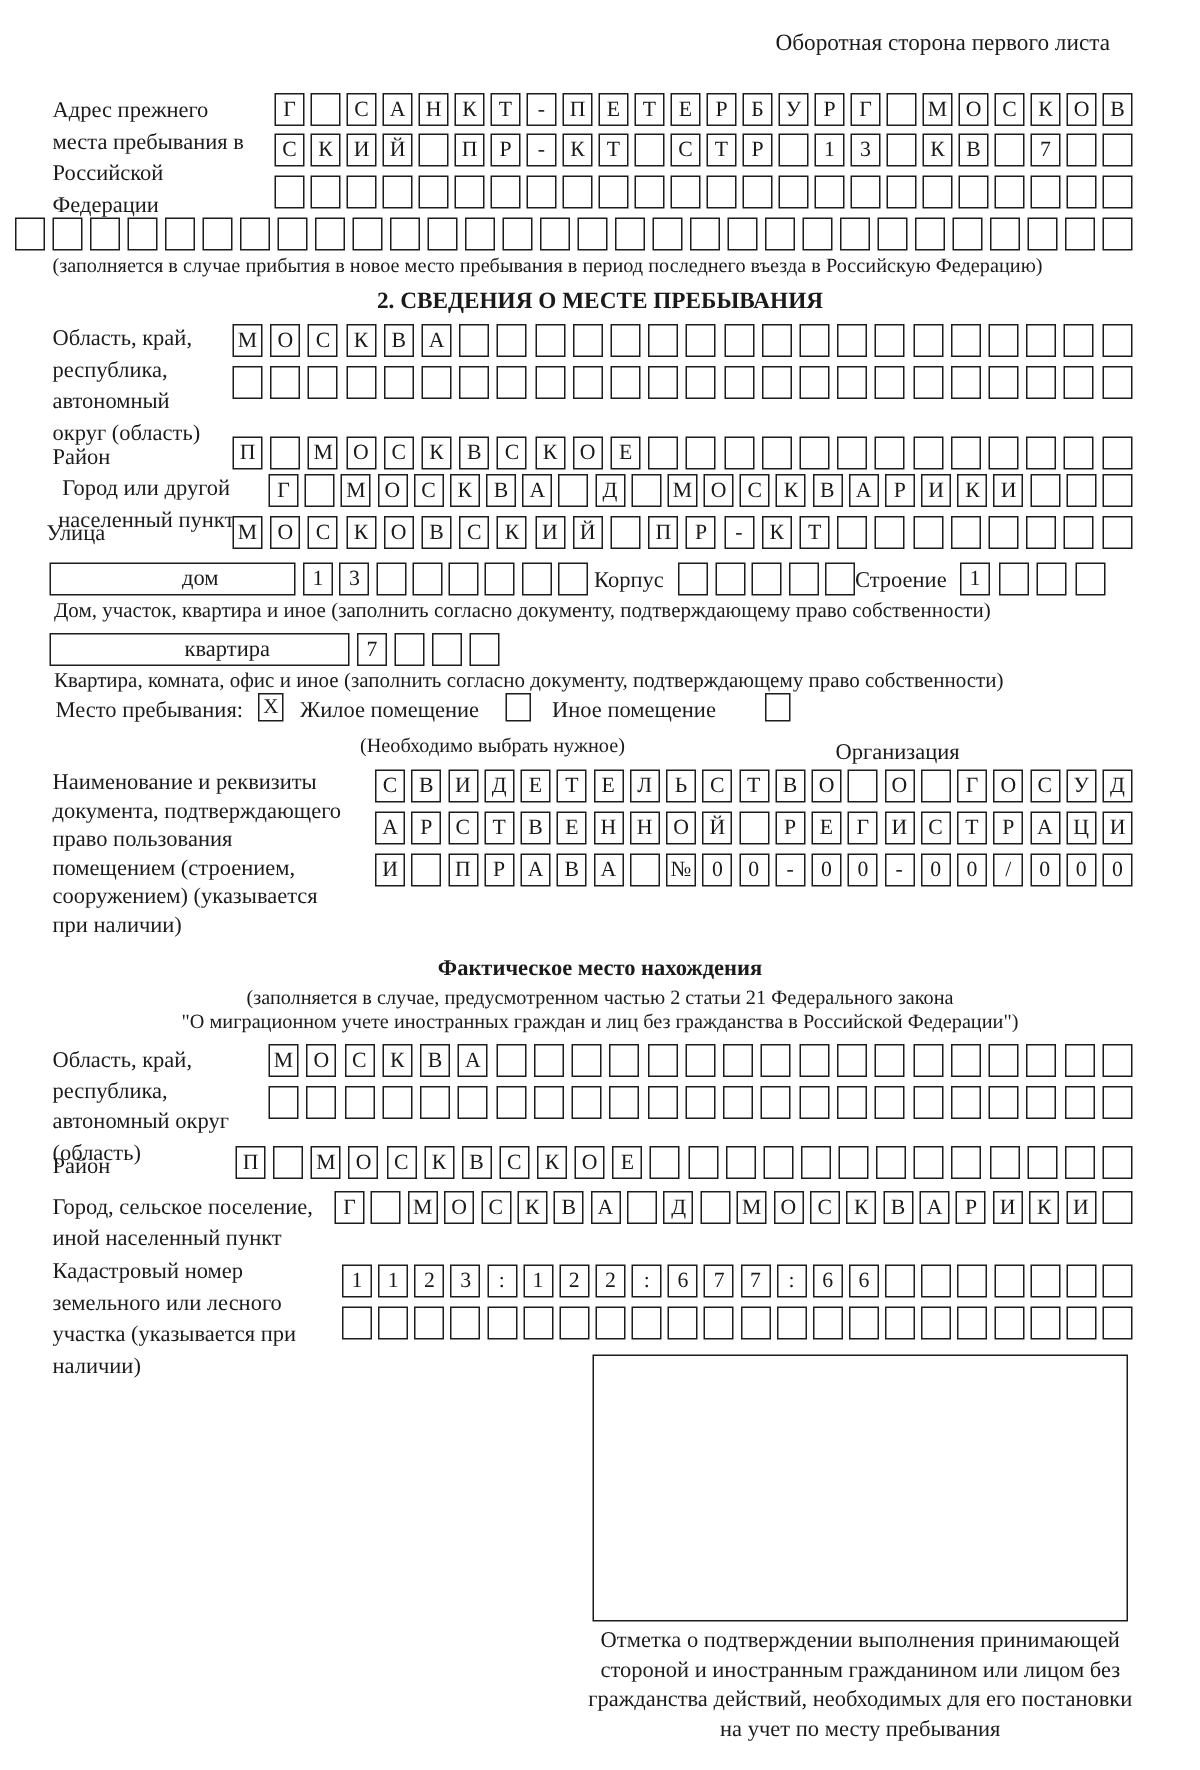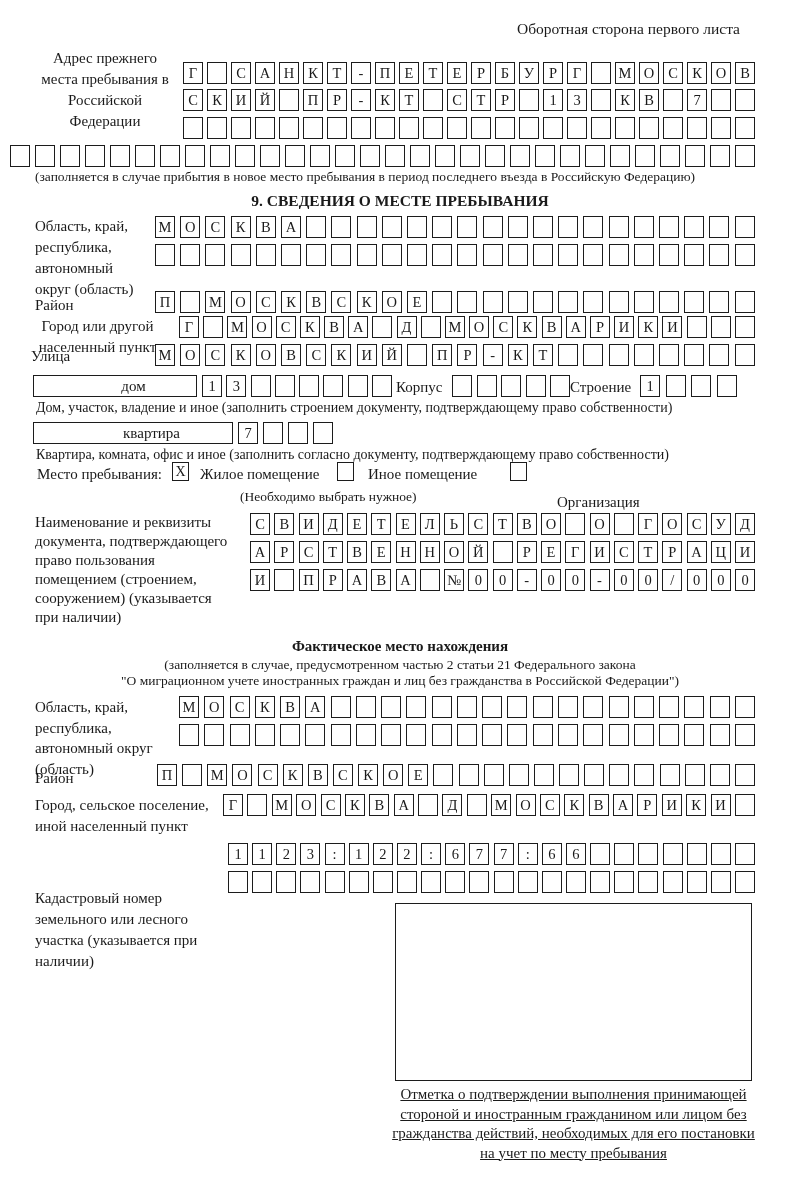--- a/index.html
+++ b/index.html
@@ -14,21 +14,21 @@
   .fbox{position:absolute;box-sizing:border-box;border:1.5px solid #1c1c1c;height:22px;
         display:flex;align-items:center;justify-content:center;font-size:15px;padding-left:37px;}
   .cap{font-size:14px;}
   .note{font-size:13.5px;}
   .center{text-align:center;}
   .heading{font-weight:bold;font-size:15.5px;text-align:center;}
   .cb{position:absolute;width:17px;height:19px;box-sizing:border-box;border:1.5px solid #1c1c1c;
       display:flex;align-items:center;justify-content:center;font-size:14px;}
   .stamp{position:absolute;box-sizing:border-box;border:1.6px solid #1c1c1c;background:#fff;}
 
-  .lbl-prev{left:35px;top:48px;width:140px;text-align:center;}
+  .lbl-prev{left:35px;top:64px;width:140px;}
   .r-prev0{left:183px;top:62px;width:572px;}
   .r-prev1{left:183px;top:89px;width:572px;}
   .r-prev2{left:183px;top:117px;width:572px;}
   .r-prev3{left:10px;top:145px;width:745px;}
   .note-prev{left:0;top:169px;width:730px;}
   .h-sec2{left:20px;top:192px;width:760px;}
   .lbl-obl2{left:35px;top:216px;width:110px;}
   .r-obl2a{left:155px;top:216px;width:600px;}
   .r-obl2b{left:155px;top:244px;width:600px;}
   .lbl-raion2{left:35px;top:295px;}
@@ -62,25 +62,25 @@
   .h-fact{left:20px;top:638px;width:760px;font-size:15px;}
   .note-f1{left:20px;top:657px;width:760px;}
   .note-f2{left:20px;top:673px;width:760px;}
   .lbl-obl3{left:35px;top:697px;width:130px;line-height:20.5px;}
   .r-obl3a{left:179px;top:696px;width:576px;}
   .r-obl3b{left:179px;top:724px;width:576px;}
   .lbl-raion3{left:35px;top:768px;}
   .r-raion3{left:157px;top:764px;width:598px;}
   .lbl-city3{left:35px;top:795px;width:190px;}
   .r-city3{left:223px;top:794px;width:532px;}
-  .lbl-cad{left:35px;top:888px;width:165px;}
+  .lbl-cad{left:35px;top:838px;width:165px;}
   .r-cad0{left:228px;top:843px;width:527px;}
   .r-cad1{left:228px;top:871px;width:527px;}
   .stamp-box{left:395px;top:903px;width:357px;height:178px;}
-  .cap-stamp{left:385px;top:1085px;width:377px;font-size:15px;line-height:19.5px;text-align:center;text-decoration:underline;}
+  .cap-stamp{left:385px;top:1085px;width:377px;font-size:15px;line-height:19.5px;text-align:center;}
 </style>
 </head>
 <body>
 
 <div class="page">
 
   <div class="abs title">Оборотная сторона первого листа</div>
 
   <div class="abs lbl lbl-prev">Адрес прежнего места пребывания в Российской Федерации</div>
   <div class="row r-prev0">
@@ -188,21 +188,21 @@
       <div class="cell"></div>
       <div class="cell"></div>
       <div class="cell"></div>
       <div class="cell"></div>
       <div class="cell"></div>
       <div class="cell"></div>
       <div class="cell"></div>
     </div>
   <div class="abs note note-prev center">(заполняется в случае прибытия в новое место пребывания в период последнего въезда в Российскую Федерацию)</div>
 
-  <div class="abs heading h-sec2">9. СВЕДЕНИЯ О МЕСТЕ ПРЕБЫВАНИЯ</div>
+  <div class="abs heading h-sec2">2. СВЕДЕНИЯ О МЕСТЕ ПРЕБЫВАНИЯ</div>
 
   <div class="abs lbl lbl-obl2">Область, край, республика, автономный округ (область)</div>
   <div class="row r-obl2a">
       <div class="cell">М</div>
       <div class="cell">О</div>
       <div class="cell">С</div>
       <div class="cell">К</div>
       <div class="cell">В</div>
       <div class="cell">А</div>
       <div class="cell"></div>
@@ -354,21 +354,21 @@
       <div class="cell"></div>
       <div class="cell"></div>
     </div>
   <div class="abs lbl lbl-stroenie">Строение</div>
   <div class="row r-stroenie">
       <div class="cell">1</div>
       <div class="cell"></div>
       <div class="cell"></div>
       <div class="cell"></div>
     </div>
-  <div class="abs cap cap-house">Дом, участок, владение и иное (заполнить строением документу, подтверждающему право собственности)</div>
+  <div class="abs cap cap-house">Дом, участок, квартира и иное (заполнить согласно документу, подтверждающему право собственности)</div>
 
   <div class="fbox apt-box">квартира</div>
   <div class="row r-apt">
       <div class="cell">7</div>
       <div class="cell"></div>
       <div class="cell"></div>
       <div class="cell"></div>
     </div>
   <div class="abs cap cap-apt">Квартира, комната, офис и иное (заполнить согласно документу, подтверждающему право собственности)</div>
 

